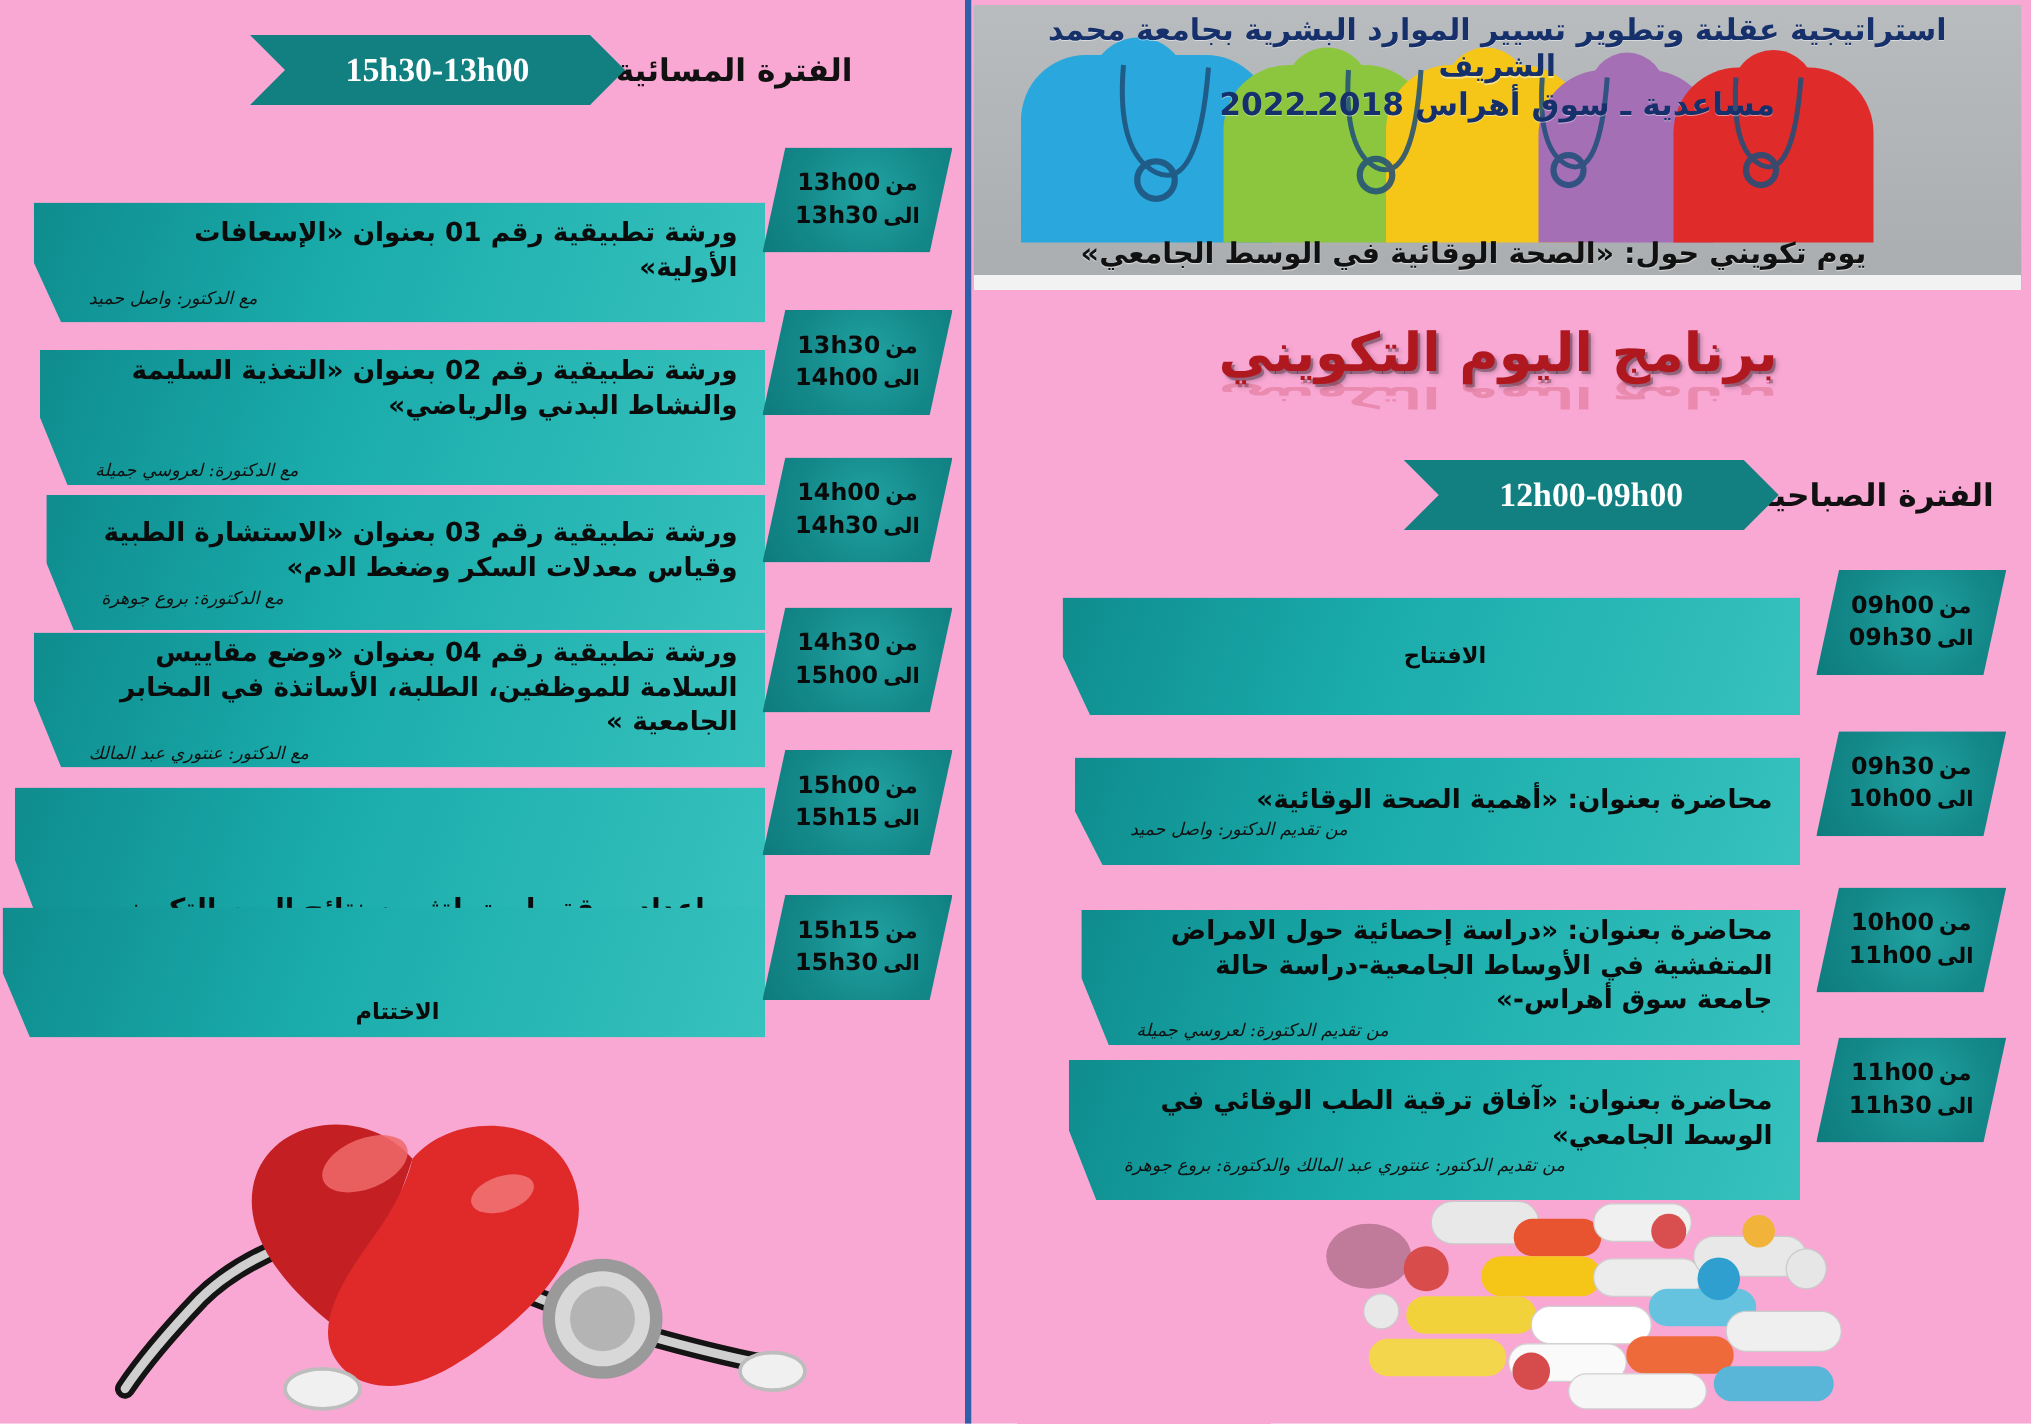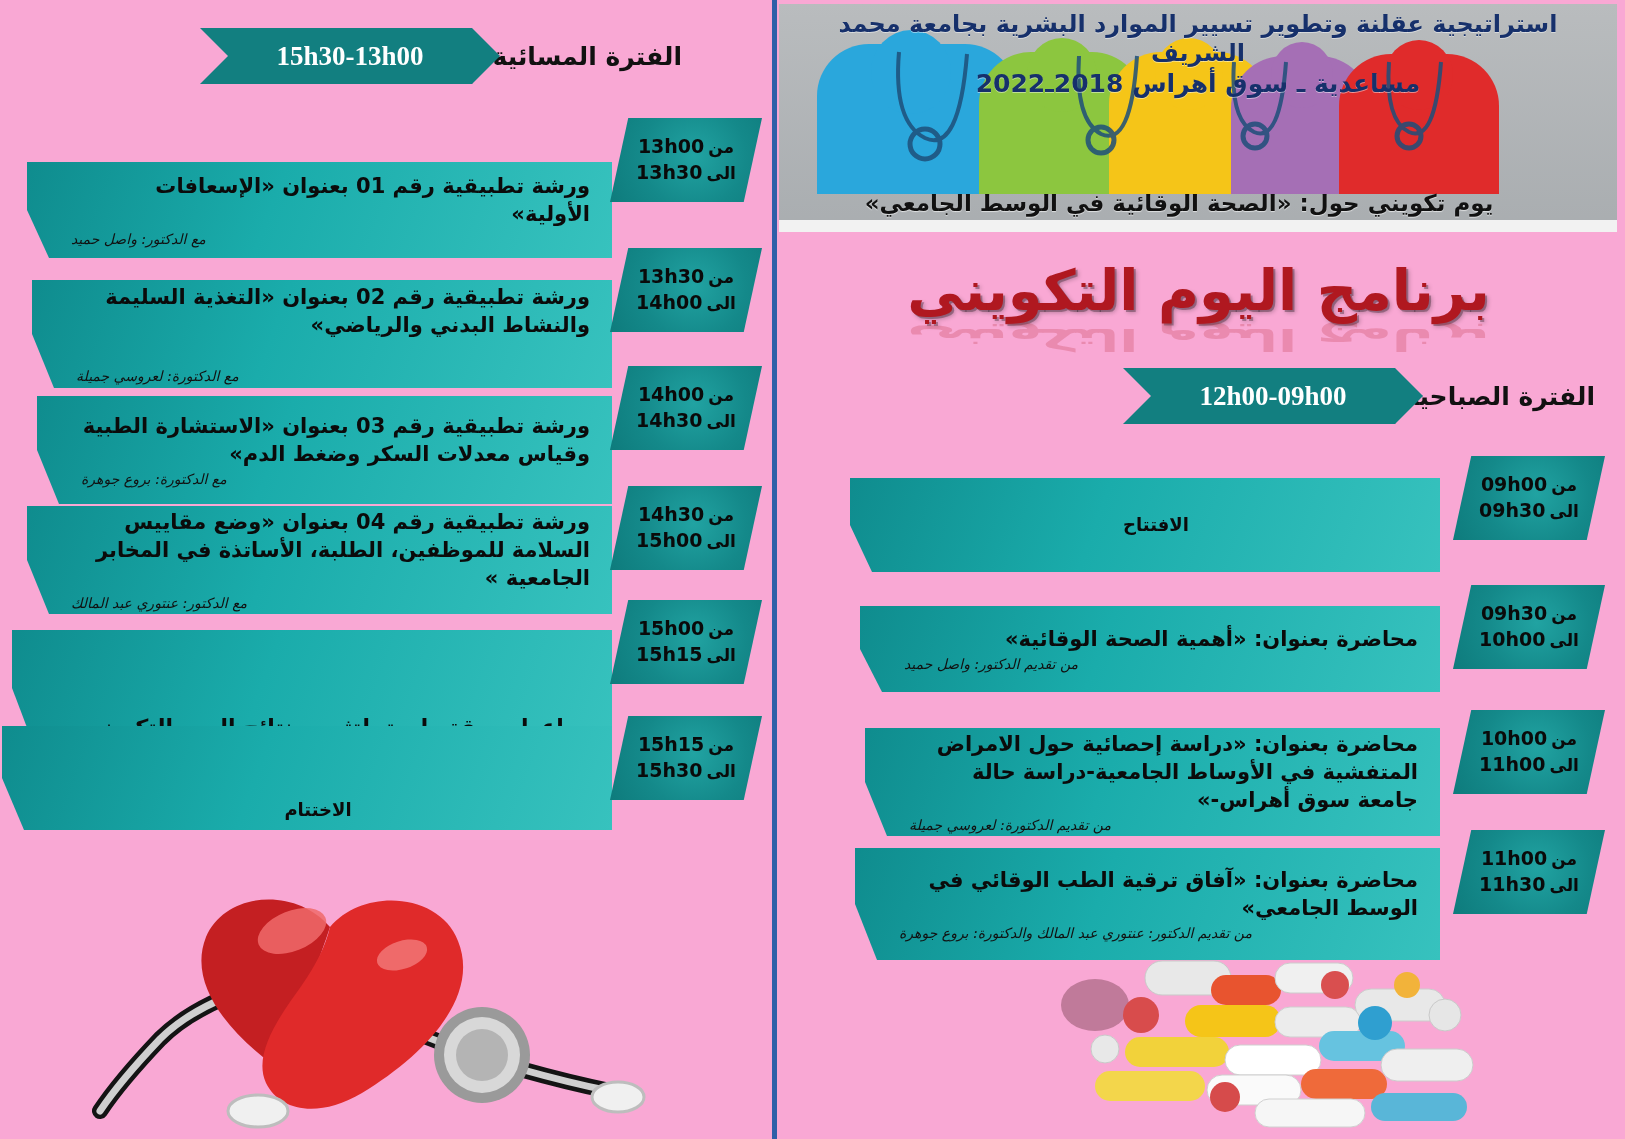--- a/index.html
+++ b/index.html
@@ -48,21 +48,21 @@
   .banner-title .l2 { font-size: 25px; }
   .banner-sub {
     position: absolute; right: 32px; bottom: 16px; width: 812px; z-index: 6;
     text-align: center; color: #111; font-weight: bold; font-size: 23px;
     text-shadow: 0 1px 1px rgba(255,255,255,.6);
   }
 
   
   .main-title {
     position: absolute; right: 0; top: 258px; width: 853px; text-align: center;
-    font-size: 56px; font-weight: bold; color: #b01820;
+    font-size: 43px; font-weight: bold; color: #b01820;
     letter-spacing: -1px;
     text-shadow: 2px 2px 0 rgba(0,0,0,.28), 3px 3px 4px rgba(0,0,0,.22);
   }
   .main-title .reflection {
     display: block; transform: scaleY(-0.55); opacity: .20; margin-top: -16px;
     filter: blur(0.6px); color: #b01820; text-shadow: none;
   }
 
   
   .session-head { position: absolute; height: 56px; }

